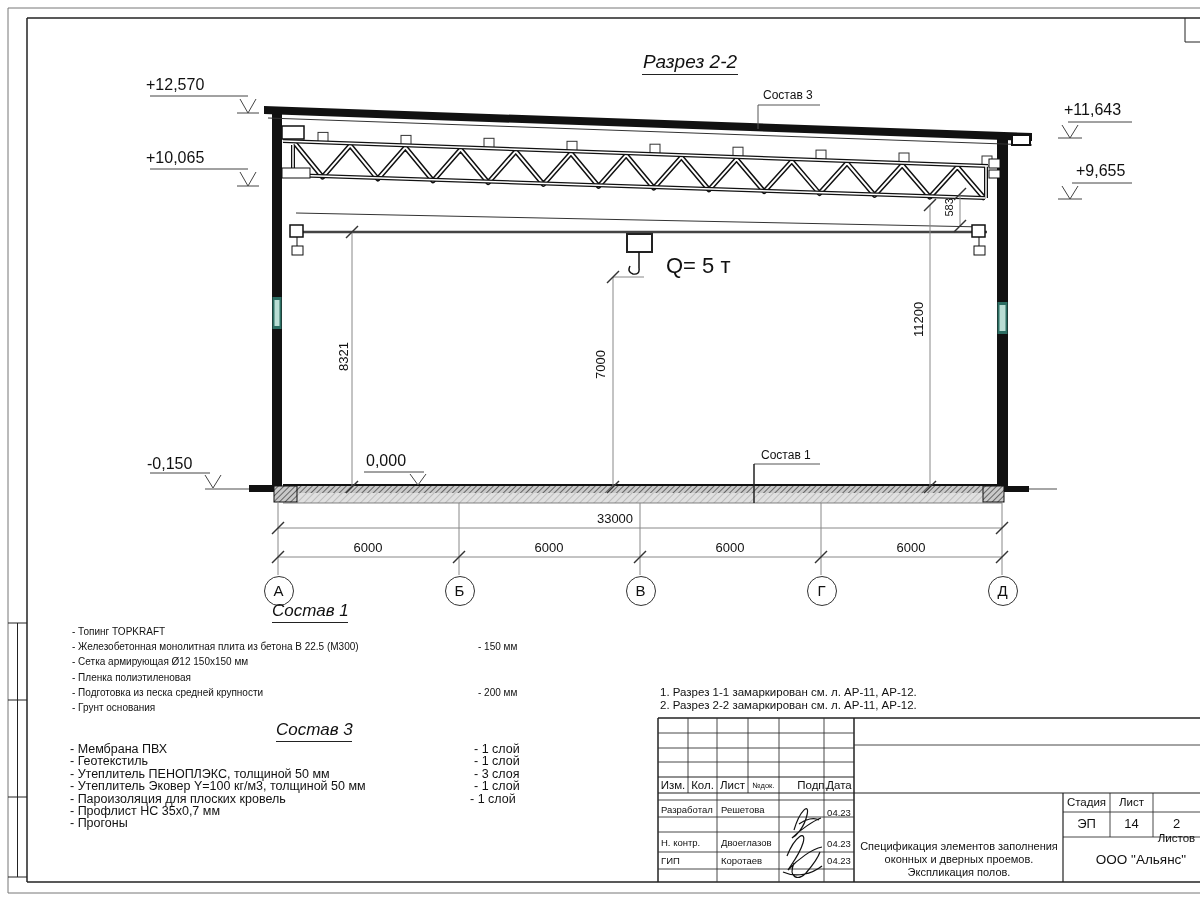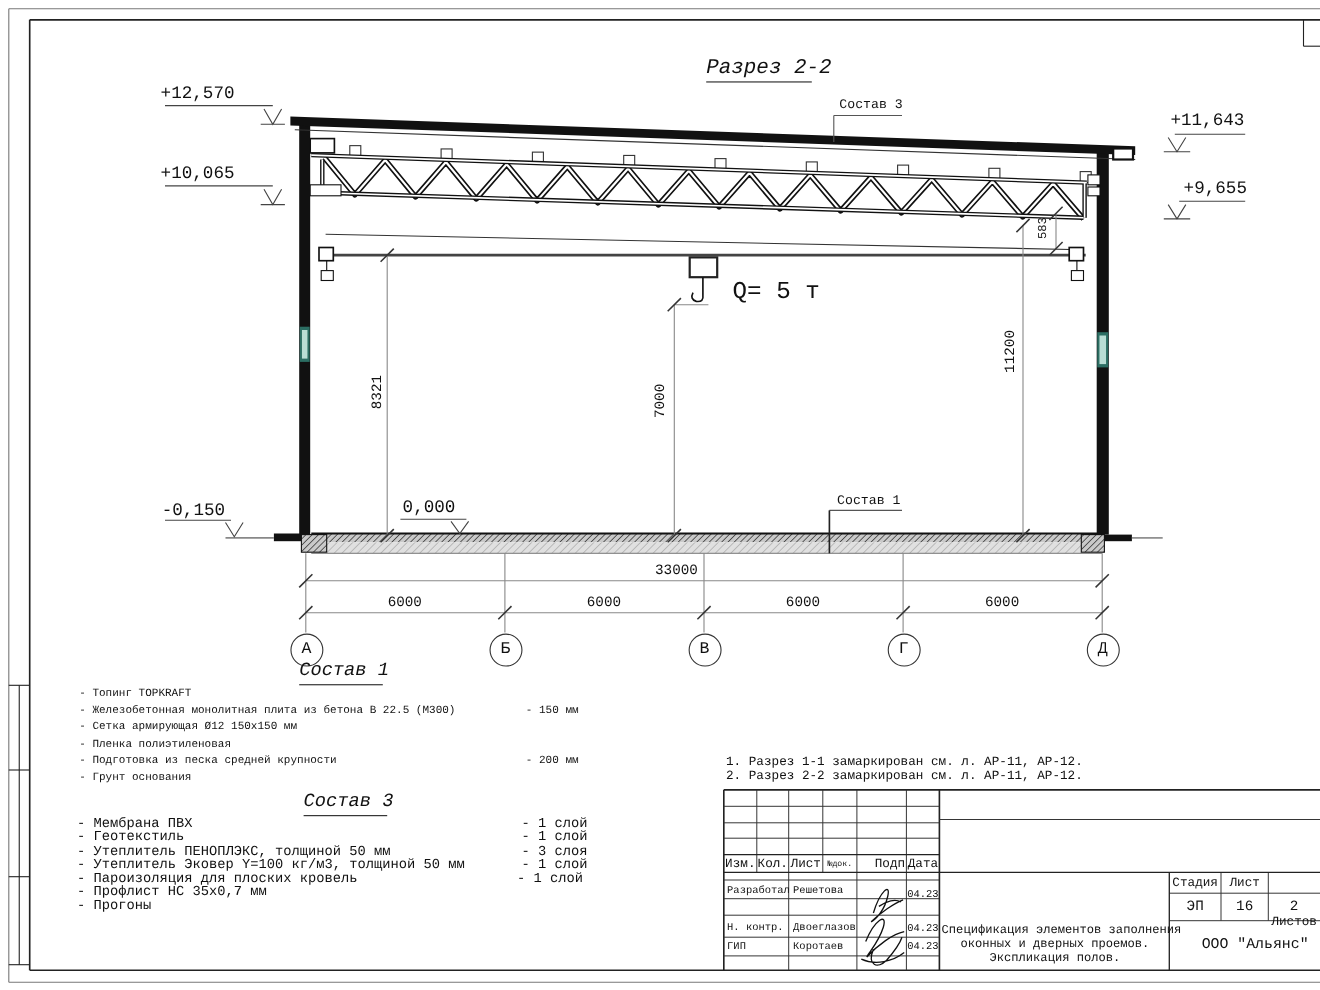--- a/index.html
+++ b/index.html
@@ -1,17 +1,17 @@
 <!DOCTYPE html>
 <html><head>
 <meta charset="utf-8">
 <style>
   html,body{margin:0;padding:0;background:#fff}
   .sheet{position:relative;width:1200px;height:900px;background:#fff;overflow:hidden;
-         font-family:Liberation Mono, monospace;color:#111}
+         font-family:Liberation Sans, sans-serif;color:#111}
   svg.draw{position:absolute;left:0;top:0}
   .t{position:absolute;white-space:nowrap;color:#111;line-height:1.15}
   .c{text-align:center}
   .it{font-style:italic}
   .uln{border-bottom:1.3px solid #222;padding-bottom:1px}.f11{font-size:11px}.f115{font-size:11.5px}.f12{font-size:12px}
   .f125{font-size:12.5px}.f13{font-size:13px}.f135{font-size:13.5px}.f145{font-size:10px}.f16{font-size:16px}.f17{font-size:17px}.f19{font-size:19px}.f22{font-size:22px}
   .f95{font-size:9.5px}.f75{font-size:7.5px}
   .vd{width:70px;text-align:center;transform:rotate(-90deg);font-size:13px}
   .bub{position:absolute;width:28px;height:28px;border:1.2px solid #333;border-radius:50%;
        text-align:center;line-height:28px;font-size:15px;background:#fff}
@@ -289,17 +289,17 @@
   <div class="t f95 c" style="left:824px;top:856px;width:30px">04.23</div>
 
   <div class="t f11 c" style="left:856px;top:840px;width:206px">Спецификация элементов заполнения</div>
   <div class="t f11 c" style="left:856px;top:853px;width:206px">оконных и дверных проемов.</div>
   <div class="t f11 c" style="left:856px;top:866px;width:206px">Экспликация полов.</div>
 
   <div class="t f115 c" style="left:1063px;top:796px;width:47px">Стадия</div>
   <div class="t f115 c" style="left:1110px;top:796px;width:43px">Лист</div>
   <div class="t f115 c" style="left:1153px;top:832px;width:47px">Листов</div>
   <div class="t f13 c" style="left:1063px;top:817px;width:47px">ЭП</div>
-  <div class="t f13 c" style="left:1110px;top:817px;width:43px">16</div>
+  <div class="t f13 c" style="left:1110px;top:817px;width:43px">14</div>
   <div class="t f13 c" style="left:1153px;top:817px;width:47px">2</div>
   <div class="t f135 c" style="left:1066px;top:852px;width:150px">ООО "Альянс"</div>
 
 </div>
 
 </body></html>

